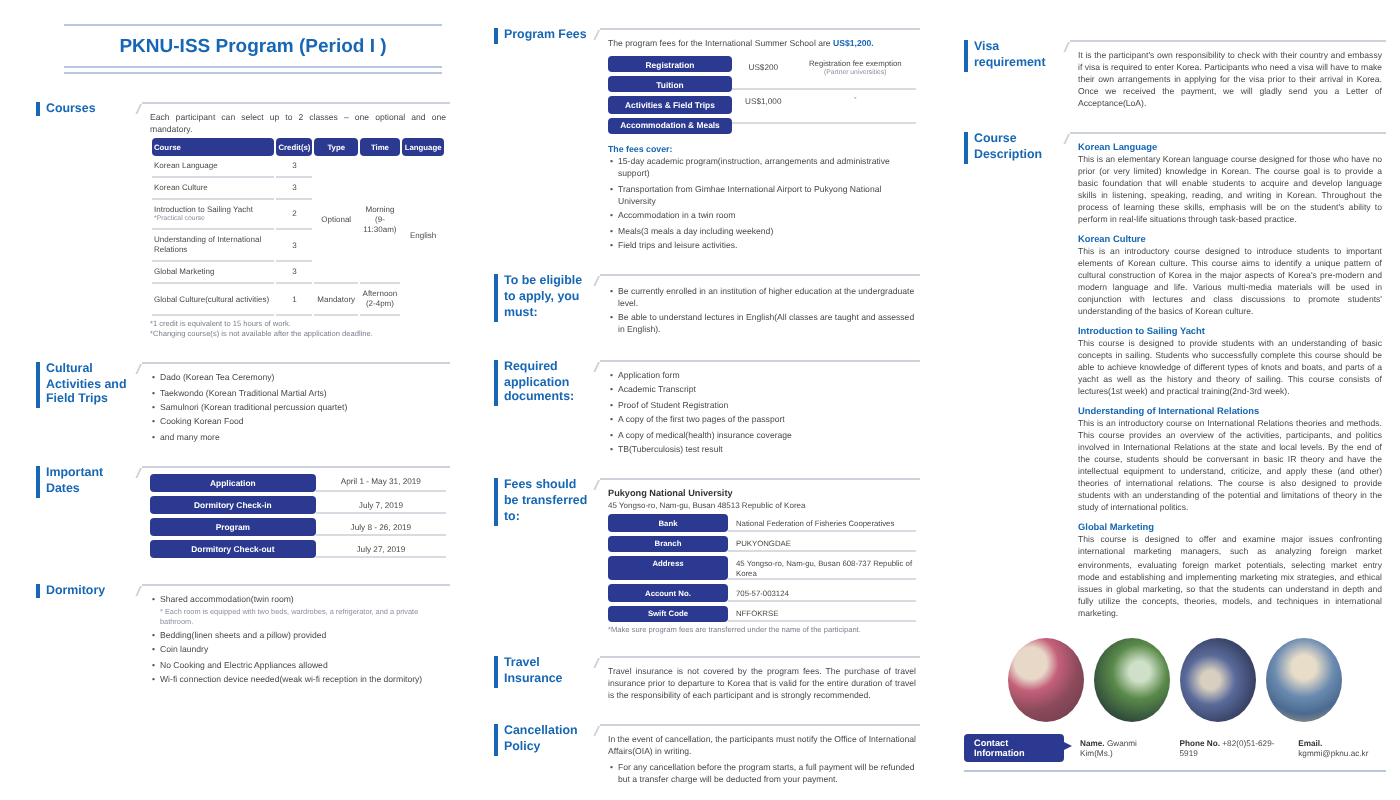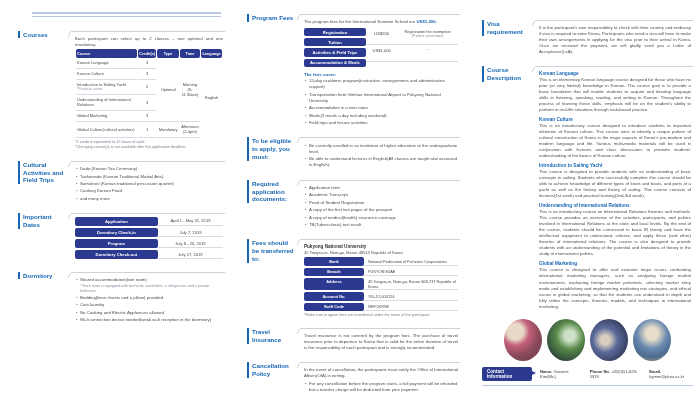--- a/index.html
+++ b/index.html
@@ -82,20 +82,21 @@
   .bottom-rule{border-top:1px solid #b9c6e0;margin-top:4px;}
 </style>
 </head>
 <body>
 
 <div class="page">
 
   <div class="col col1">
     <div class="title-wrap">
       <div class="hr"></div>
+      <div class="title">PKNU-ISS Program (Period I )</div>
       <div class="hr"></div>
       <div class="hr" style="margin-top:1.5px"></div>
     </div>
 
     <div class="sec" style="margin-top:14px">
       <div class="sl">Courses</div>
       <div class="sb">
         <div class="p">Each participant can select up to 2 classes – one optional and one mandatory.</div>
         <table>
           <tbody>

